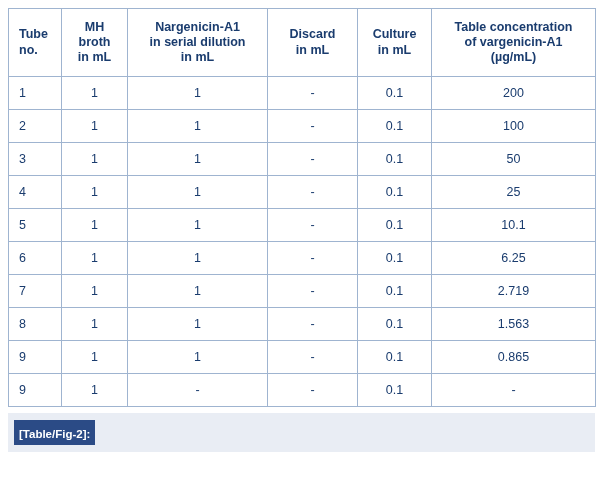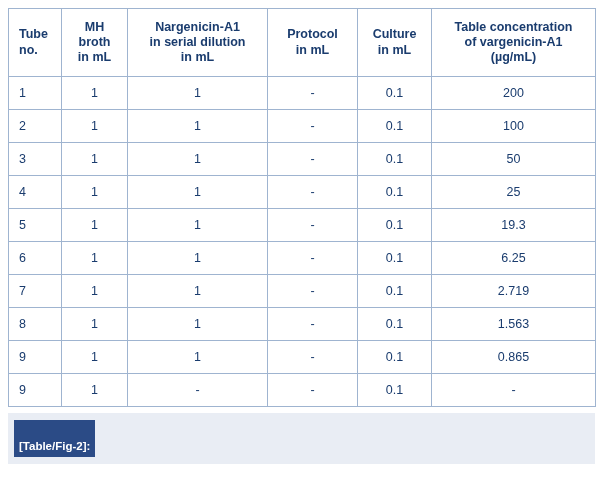--- a/index.html
+++ b/index.html
@@ -77,21 +77,21 @@
     display: flex;
     align-items: center;
     font-size: 11.5px;
     line-height: 1.3;
   }
   .caption-tag {
     background: #2b4b86;
     color: #ffffff;
     font-weight: bold;
     font-size: 11.5px;
-    padding: 19px 5px 3px 5px;
+    padding: 7px 5px 3px 5px;
     white-space: nowrap;
     display: inline-block;
   }
   .caption-text {
     color: #1a3c6e;
     margin-left: 5px;
     white-space: nowrap;
   }
   .caption-text i {
     font-style: italic;
@@ -121,21 +121,21 @@
           <span>MH</span><br>
           <span>broth</span><br>
           <span>in mL</span>
         </th>
         <th>
           <span>Nargenicin-A1</span><br>
           <span>in serial dilution</span><br>
           <span>in mL</span>
         </th>
         <th>
-          <span>Protocol</span><br>
+          <span>Discard</span><br>
           <span>in mL</span>
         </th>
         <th>
           <span>Culture</span><br>
           <span>in mL</span>
         </th>
         <th>
           <span>Table concentration</span><br>
           <span>of vargenicin-A1</span><br>
           <span>(µg/mL)</span>
@@ -174,21 +174,21 @@
           <td>-</td>
           <td>0.1</td>
           <td>25</td>
         </tr>
         <tr>
           <td class="first">5</td>
           <td>1</td>
           <td>1</td>
           <td>-</td>
           <td>0.1</td>
-          <td>19.3</td>
+          <td>10.1</td>
         </tr>
         <tr>
           <td class="first">6</td>
           <td>1</td>
           <td>1</td>
           <td>-</td>
           <td>0.1</td>
           <td>6.25</td>
         </tr>
         <tr>

